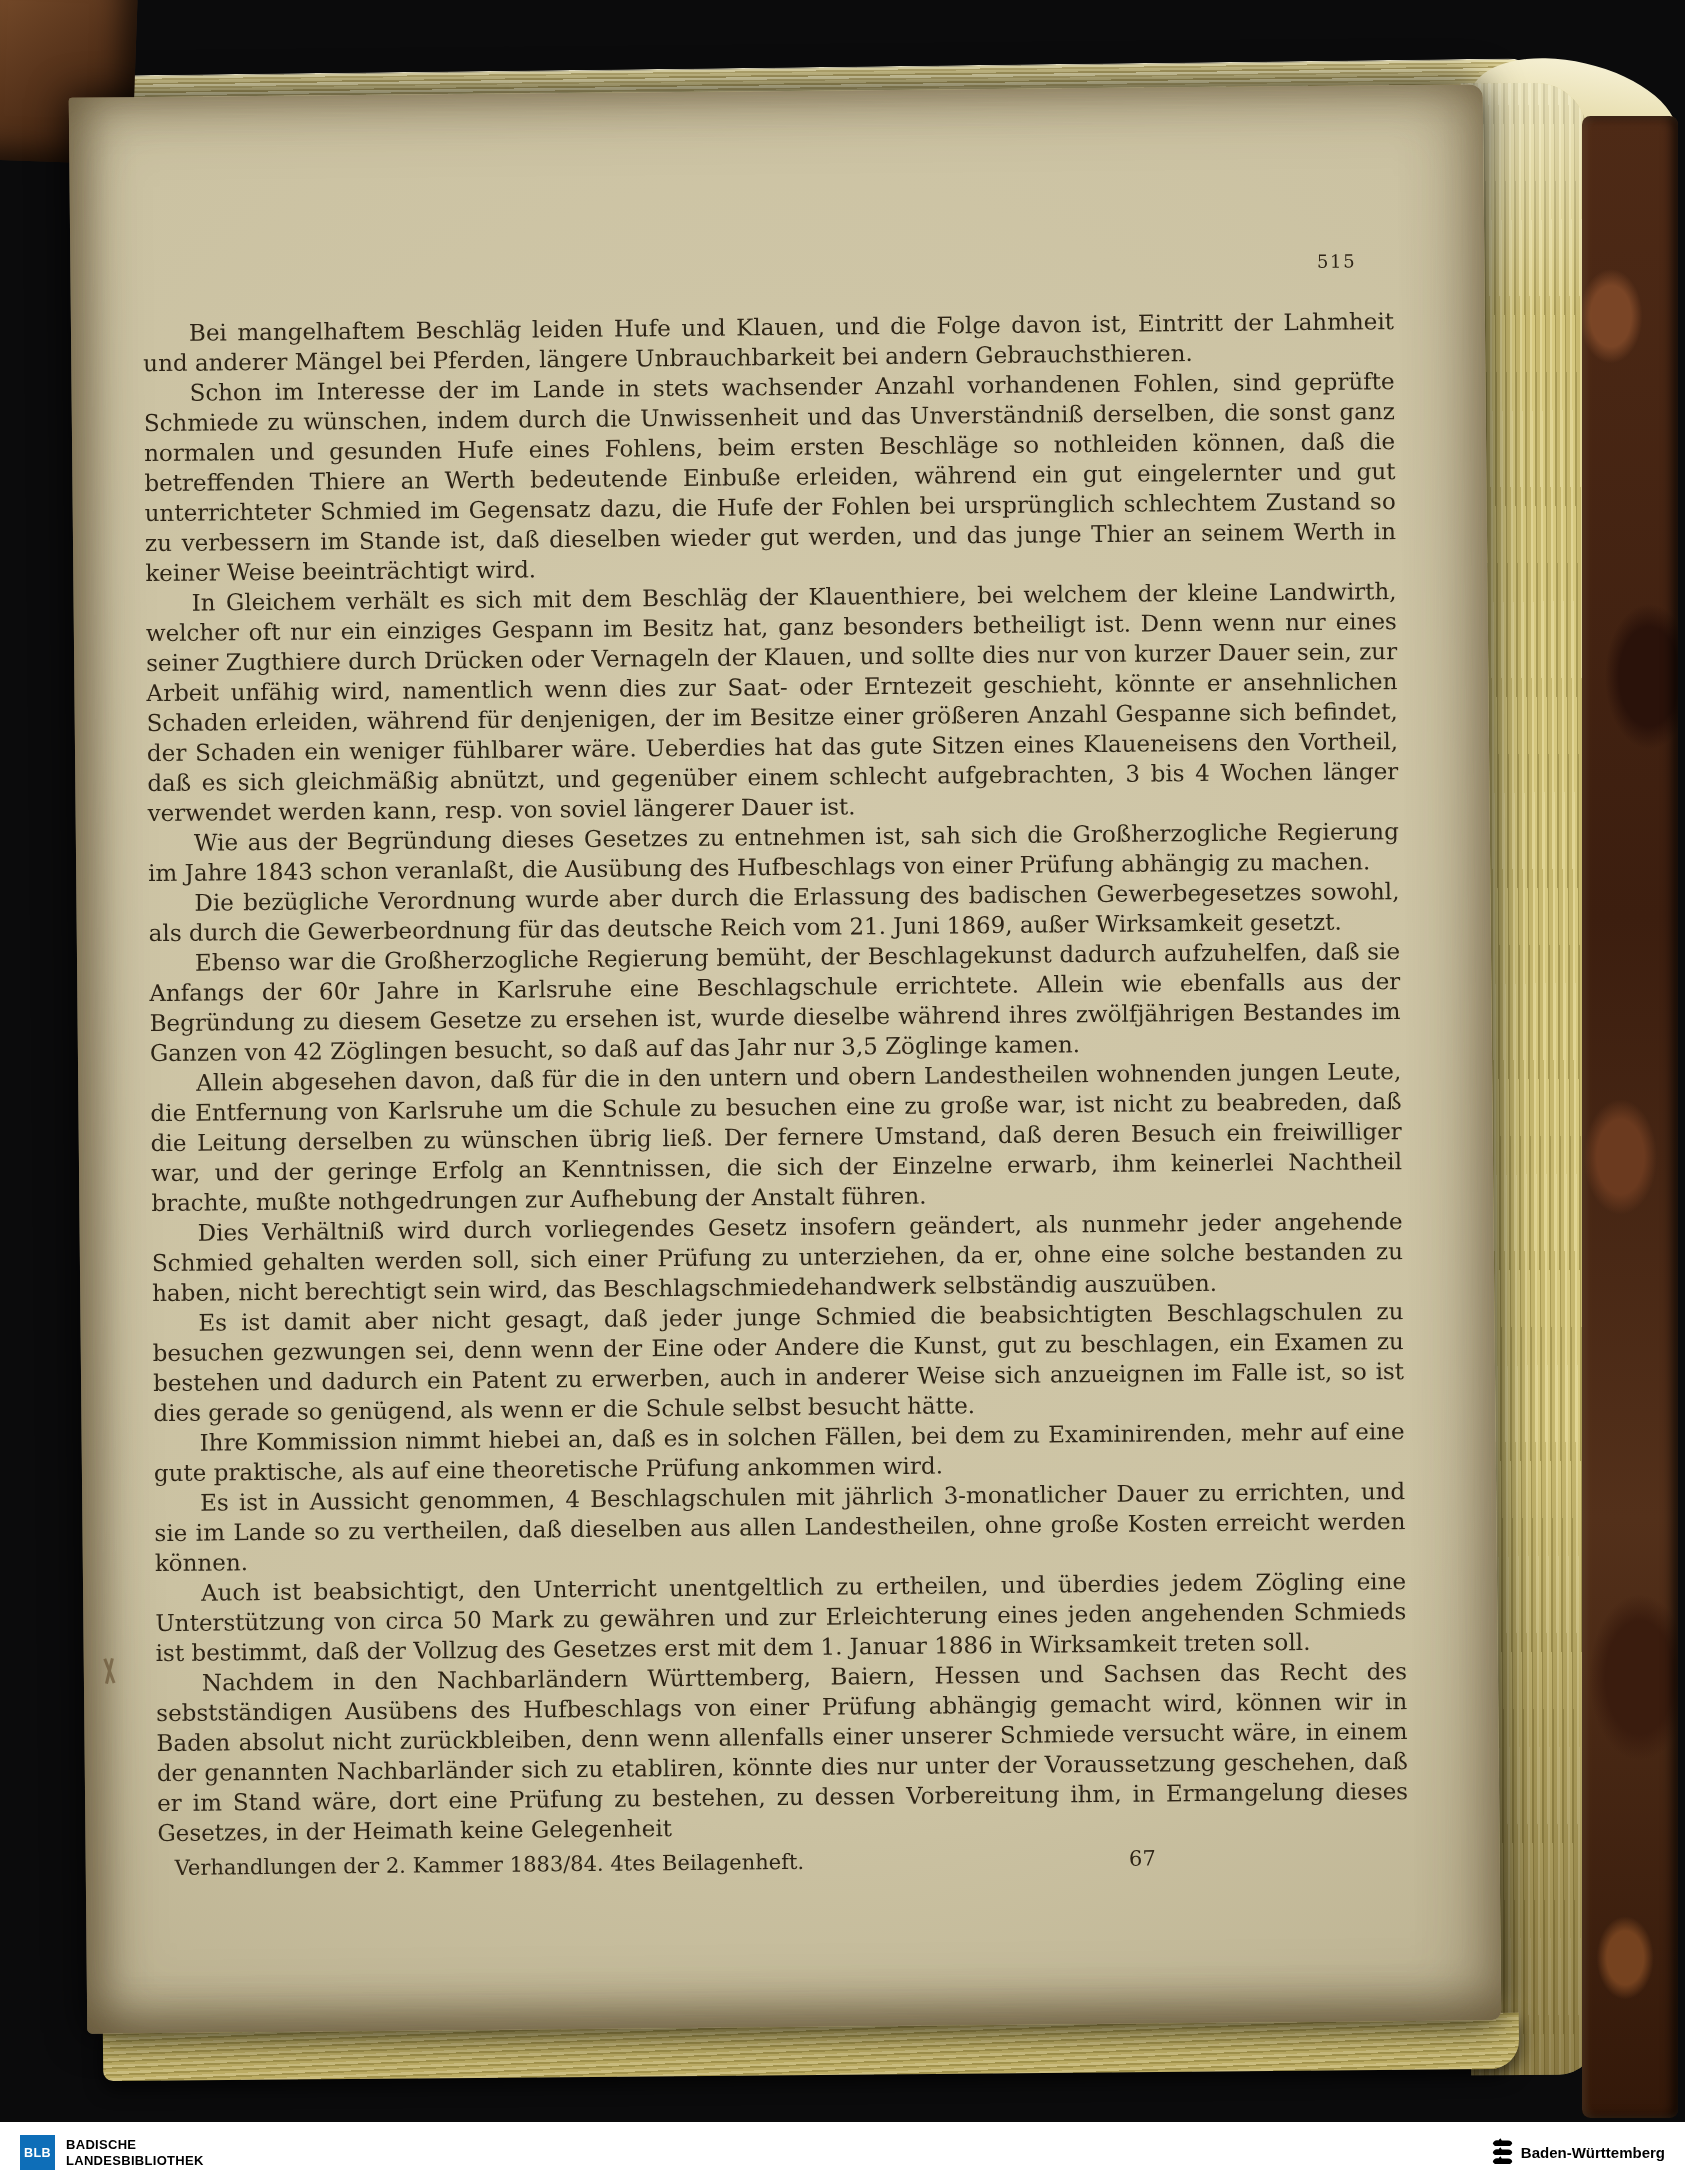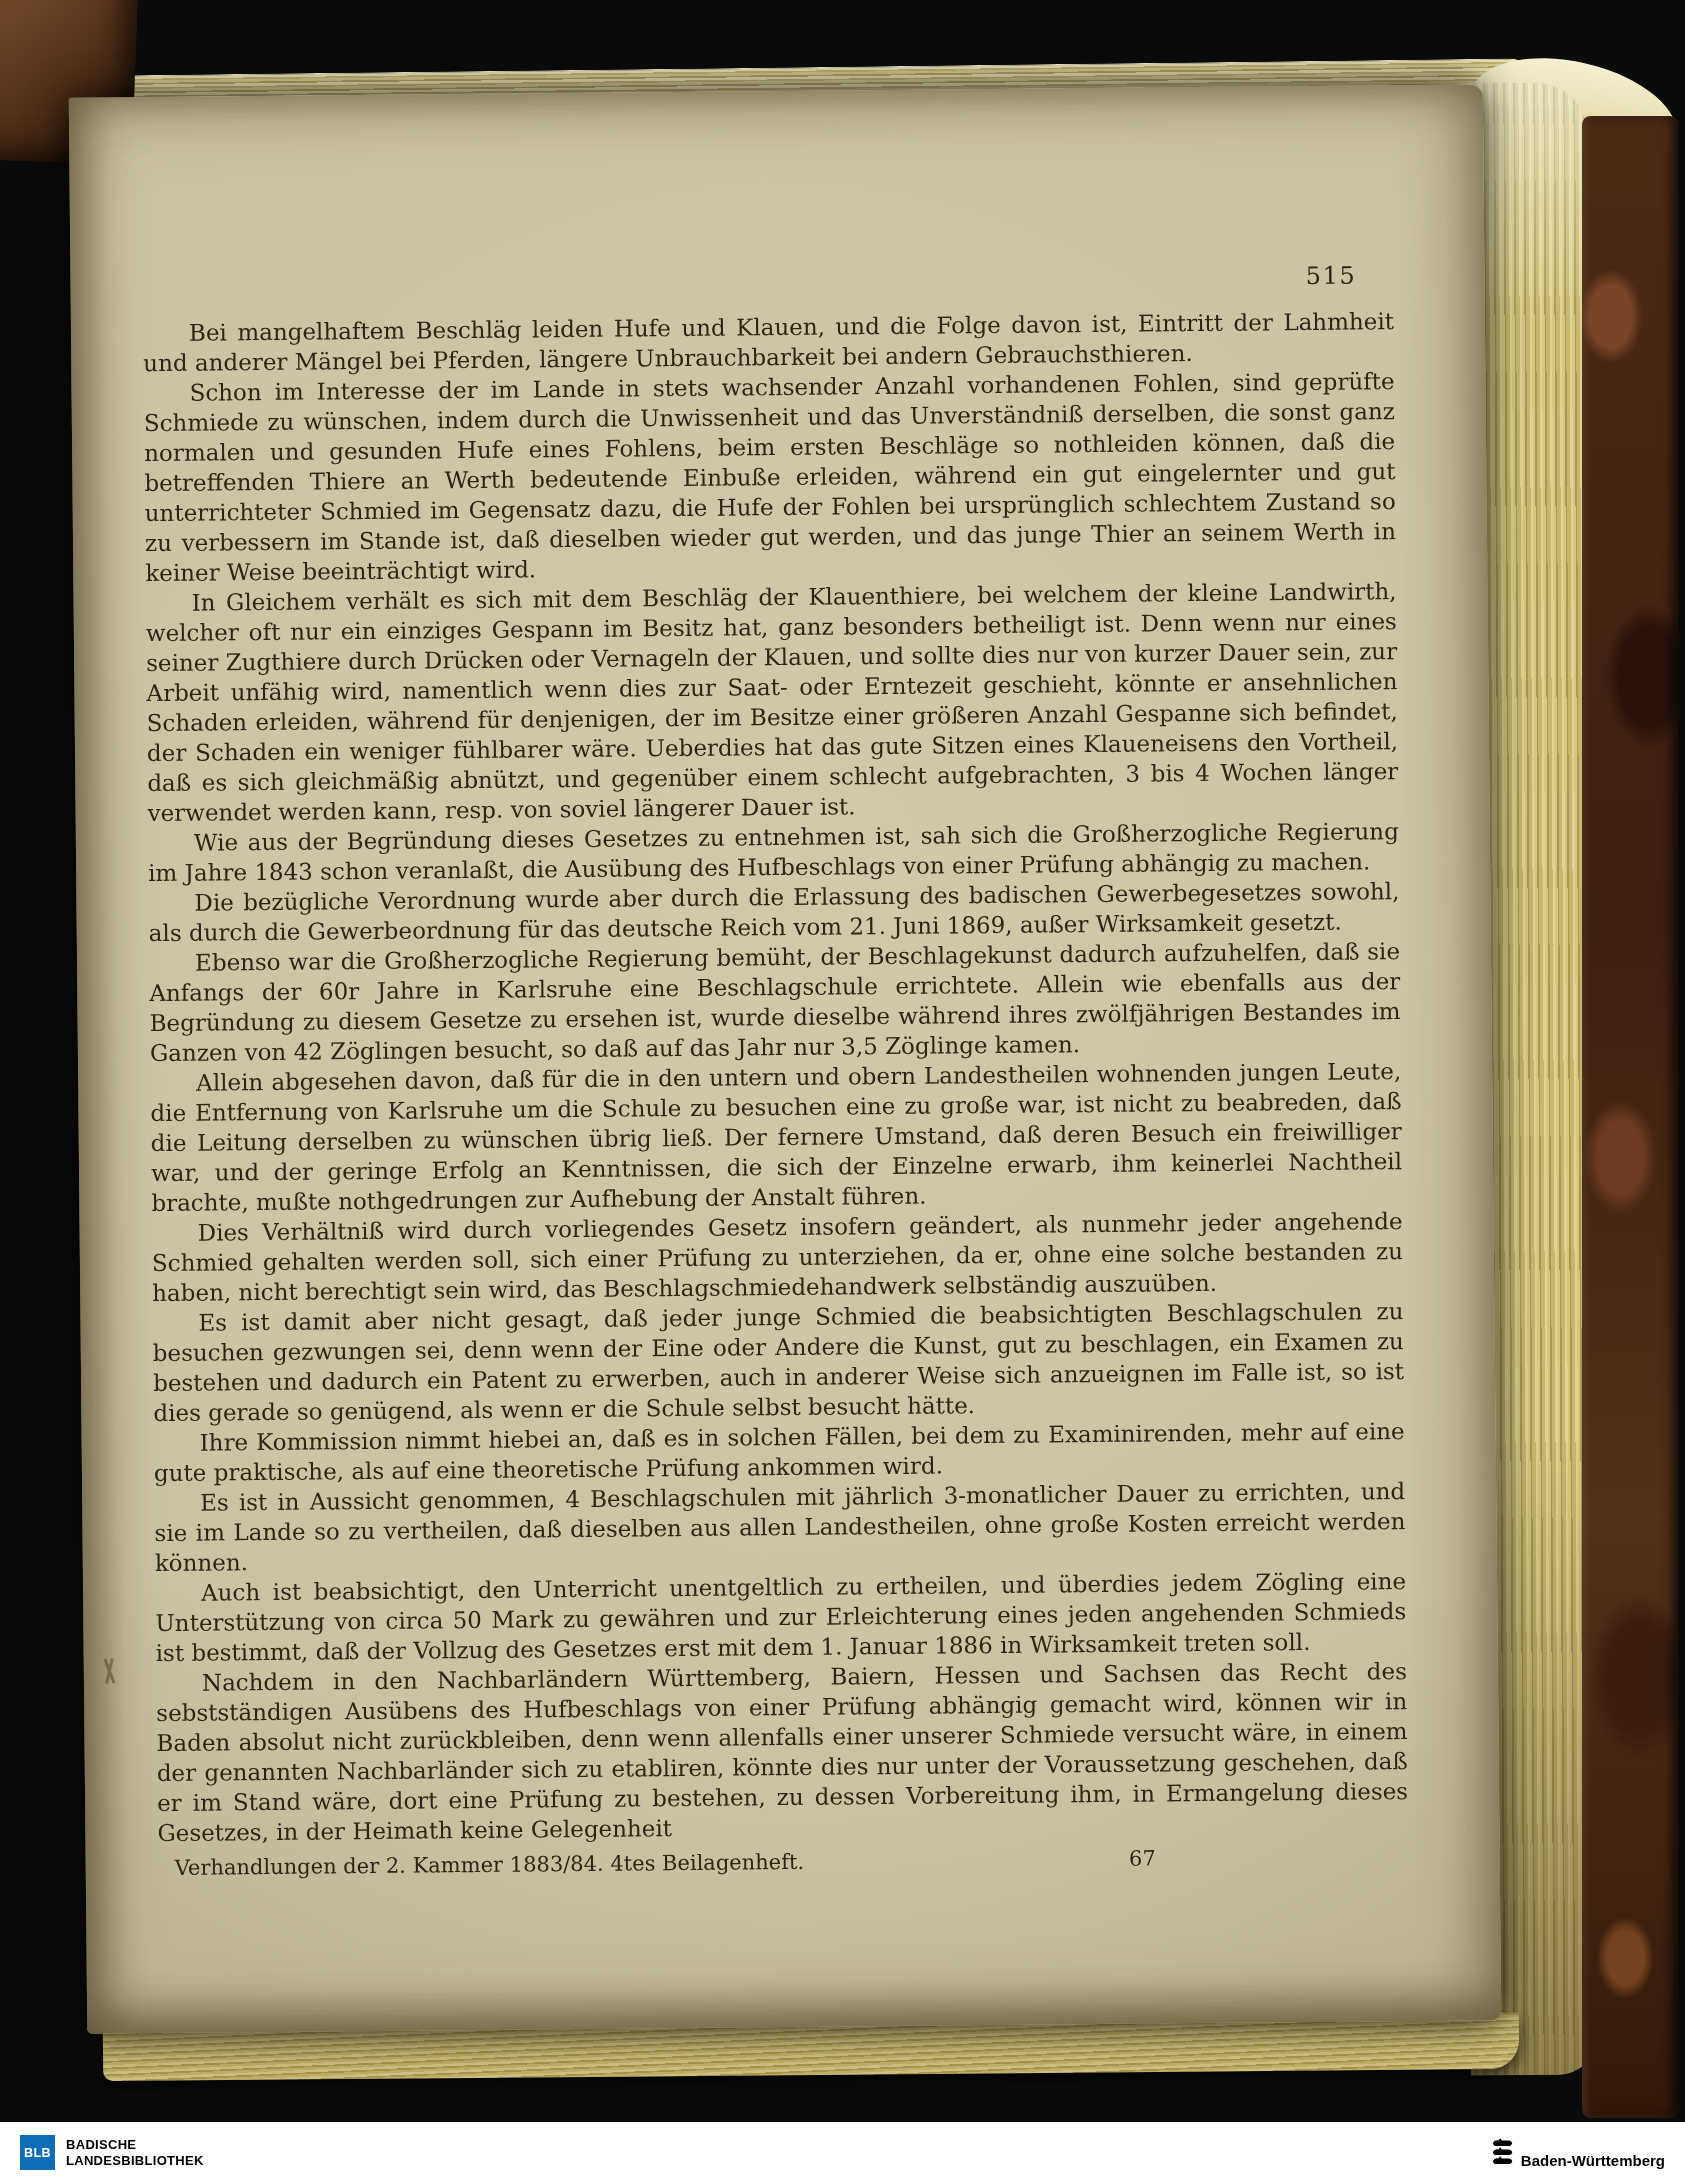--- a/index.html
+++ b/index.html
@@ -38,40 +38,40 @@
   
   .page{position:absolute;left:78px;top:91px;width:1414px;height:1936px;
     transform:rotate(-0.55deg);
     background:radial-gradient(120% 90% at 50% 40%, #d2c9ab 0%, #cbc2a2 55%, #b7ad8c 85%, #a39977 100%);
     box-shadow:0 0 39px rgba(0,0,0,.85),
       inset 0 0 76px rgba(82,66,34,.35),
       inset -29px 0 54px rgba(92,77,45,.28),
       inset 22px 0 40px rgba(60,45,20,.38),
       inset 0 -22px 37px rgba(70,55,25,.3);
     border-radius:3.4px 13.5px 10px 5px;}
-  .pagenum{position:absolute;top:176px;right:128px;font-size:24px;letter-spacing:1.7px;color:#2e2416;}
+  .pagenum{position:absolute;top:165px;right:128px;font-size:18px;letter-spacing:1.7px;color:#2e2416;}
   .textblock{position:absolute;left:72px;top:221px;right:91px;color:#2e2416;
     font-size:23px;line-height:30px;text-align:justify;}
   .textblock p{margin:0;text-indent:46px;}
   .pfooter{display:flex;margin-top:5px;font-size:21px;padding-left:17px;}
   .pfooter .sig{margin-left:auto;margin-right:253px;}
   .margin-mark{position:absolute;left:98px;top:1658px;width:22px;height:27px;opacity:.55;transform:rotate(-6deg);}
   .margin-mark i{position:absolute;top:0;left:10px;width:2.5px;height:26px;background:#5a4326;display:block;}
   .margin-mark i:first-child{transform:rotate(19deg);}
   .margin-mark i:last-child{transform:rotate(-15deg);}
 
   
   .bar{position:absolute;left:0;bottom:0;width:1685px;height:61px;background:#ffffff;
     display:flex;align-items:center;justify-content:space-between;padding:0 20px;box-sizing:border-box;
     font-family:"Liberation Sans",sans-serif;}
   .bar-left{display:flex;align-items:center;gap:11px;}
   .blb-box{width:35px;height:35px;background:#0e6eb8;color:#fff;display:flex;align-items:center;
     justify-content:center;font-weight:bold;font-size:12.6px;letter-spacing:0.4px;}
   .lib-name{font-size:13px;font-weight:bold;color:#000;line-height:1.2;letter-spacing:0.3px;}
-  .bar-right{display:flex;align-items:flex-end;gap:6px;}
+  .bar-right{display:flex;align-items:center;gap:6px;}
   .bw-label{font-size:15px;color:#000;font-weight:600;}
 </style>
 </head>
 <body>
 
 <div class="stage">
 
   <div class="edges-top"></div>
   <div class="corner-fan"></div>
   <div class="fore-edge"></div>

